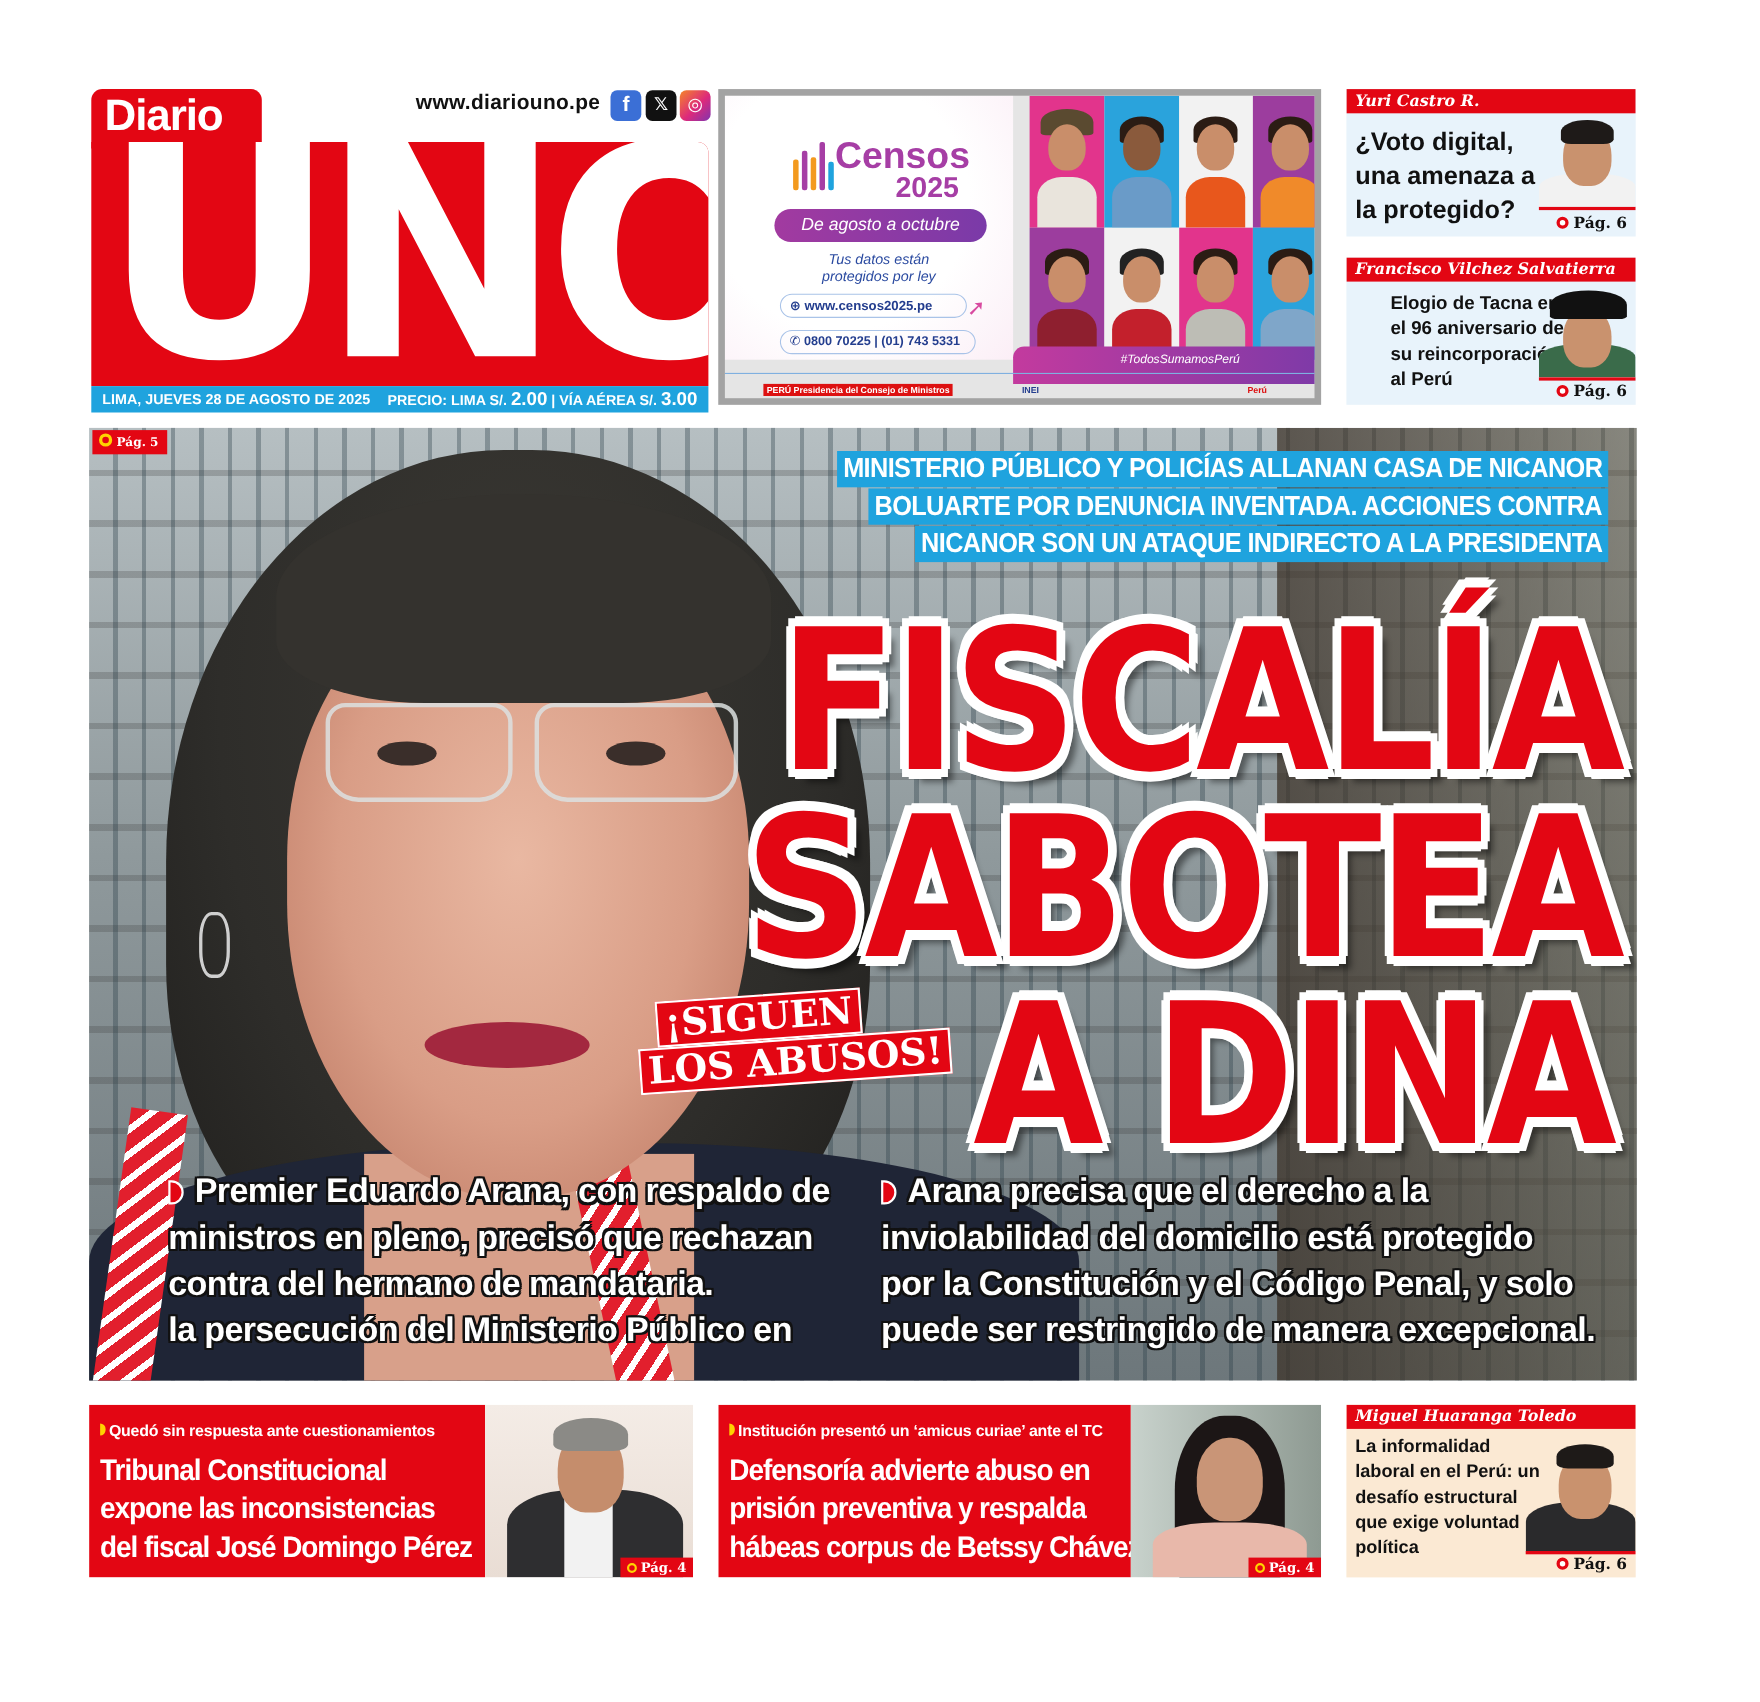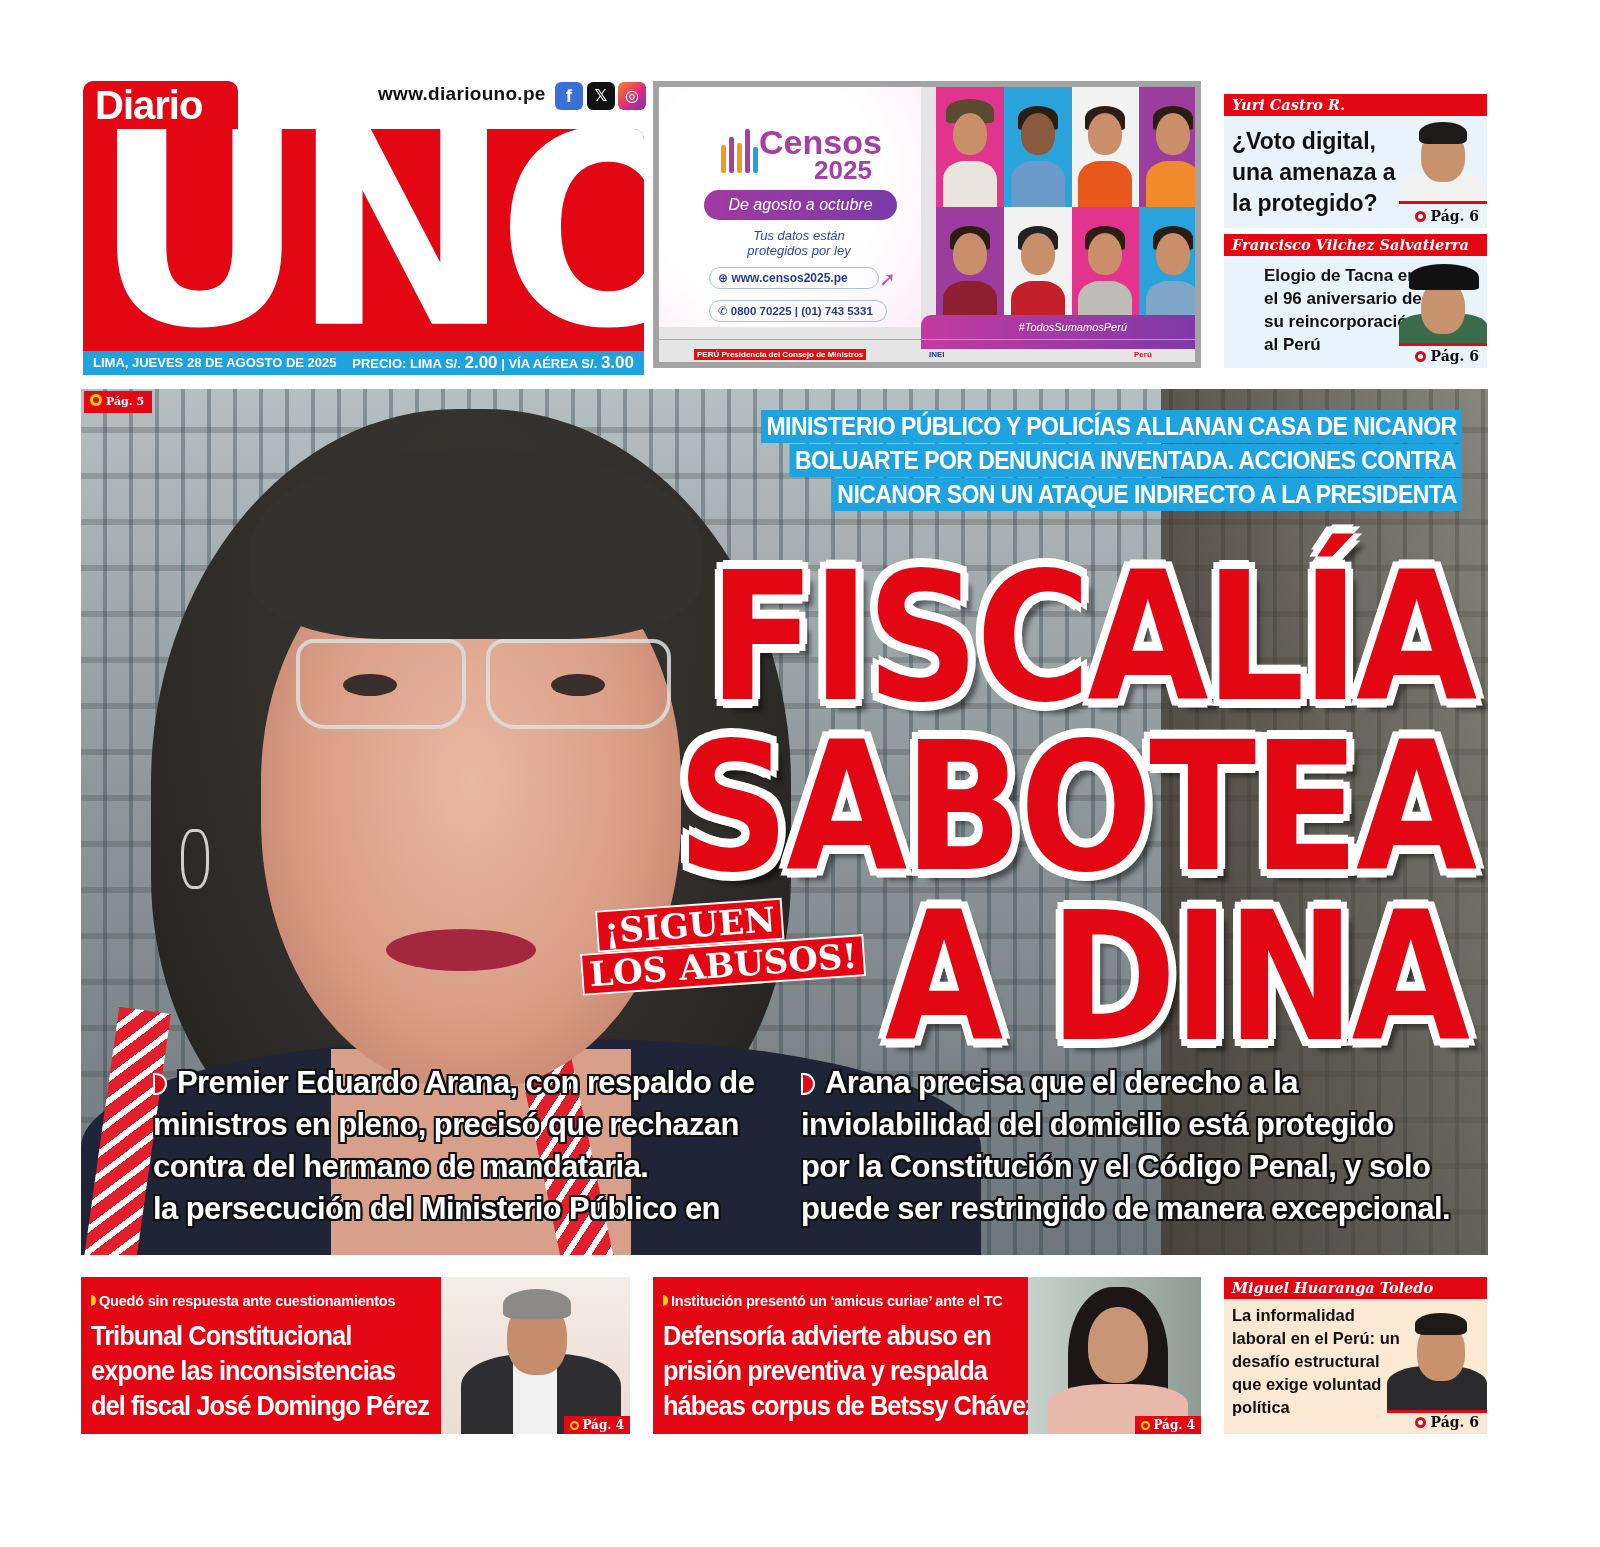--- a/index.html
+++ b/index.html
@@ -197,21 +197,21 @@
       </div>
   </div>
   <div class="ad-hashtag">#TodosSumamosPerú</div>
   <div class="ad-footer">
     <span class="ad-logo" style="left:35px;"><span style="background:#d11;color:#fff;padding:1px 3px">PERÚ Presidencia del Consejo de Ministros</span></span>
     <span class="ad-logo" style="left:270px;color:#233d8e">INEI</span>
     <span class="ad-logo" style="left:475px;color:#d11">Perú</span>
   </div>
 </div>
 
-<div class="col-box" style="top:94px;height:134px;">
+<div class="col-box" style="top:81px;height:134px;">
   <div class="col-name">Yuri Castro R.</div>
   <div class="col-title" style="top:32px;font-size:23px;line-height:31px;">
     <div>¿Voto digital,</div>
     <div>una amenaza a</div>
     <div>la protegido?</div>
   </div>
   <div class="col-photo" style="top:22px;height:88px;">
     <div class="p-body" style="background:#f2f2f2"></div>
     <div class="p-face"></div>
       <div class="p-hair"></div>

